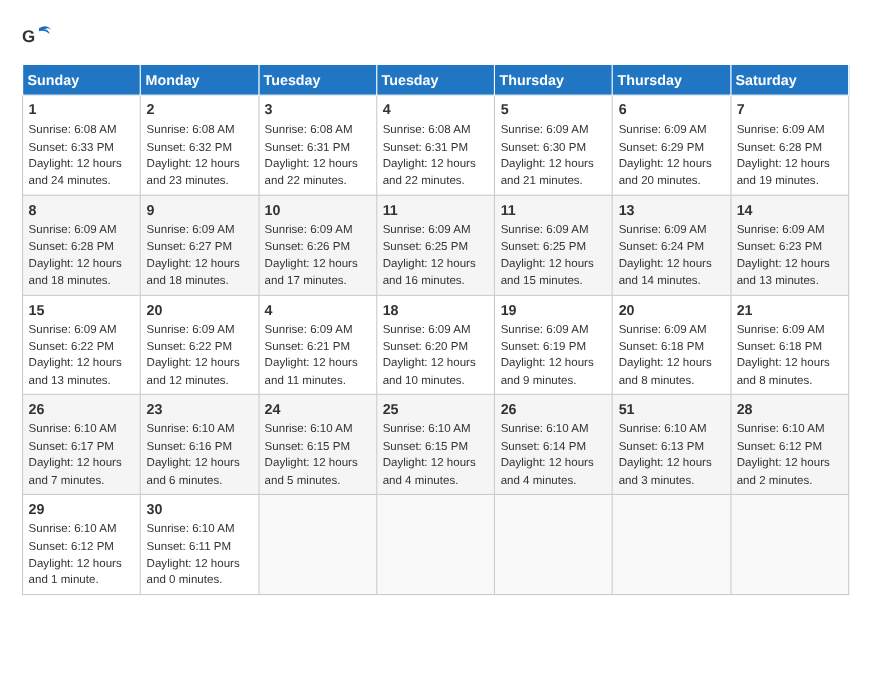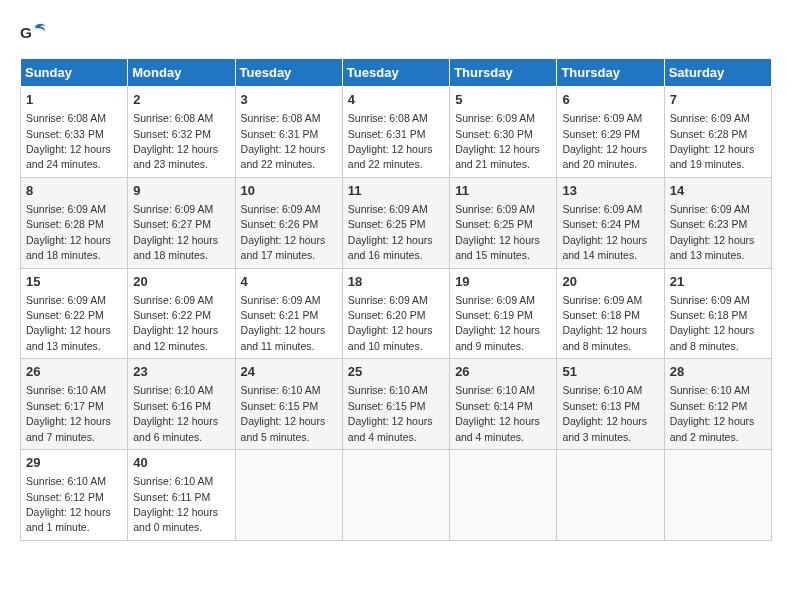--- a/index.html
+++ b/index.html
@@ -245,21 +245,21 @@
         <span class="day-num">28</span>
         <span class="day-info">Sunrise: 6:10 AM<br>Sunset: 6:12 PM<br>Daylight: 12 hours and 2 minutes.</span>
       </td>
       </tr>
       <tr>
         <td>
         <span class="day-num">29</span>
         <span class="day-info">Sunrise: 6:10 AM<br>Sunset: 6:12 PM<br>Daylight: 12 hours and 1 minute.</span>
       </td>
         <td>
-        <span class="day-num">40</span>
+        <span class="day-num">30</span>
         <span class="day-info">Sunrise: 6:10 AM<br>Sunset: 6:11 PM<br>Daylight: 12 hours and 0 minutes.</span>
       </td>
         <td class="empty-cell"></td>
         <td class="empty-cell"></td>
         <td class="empty-cell"></td>
         <td class="empty-cell"></td>
         <td class="empty-cell"></td>
       </tr>
     </tbody>
 </table>

